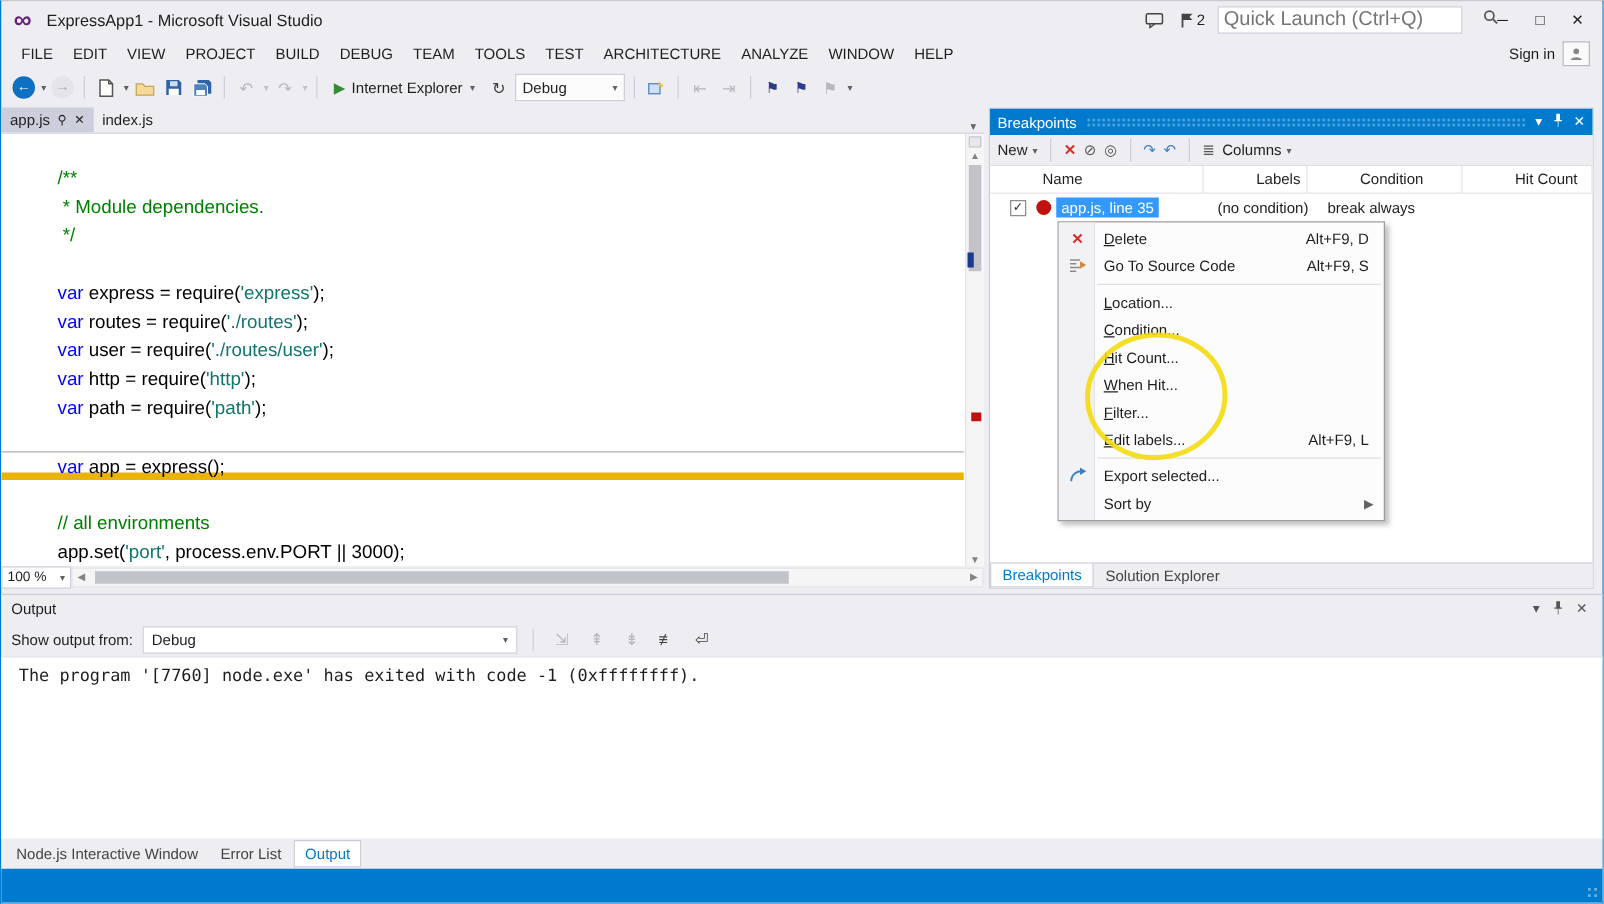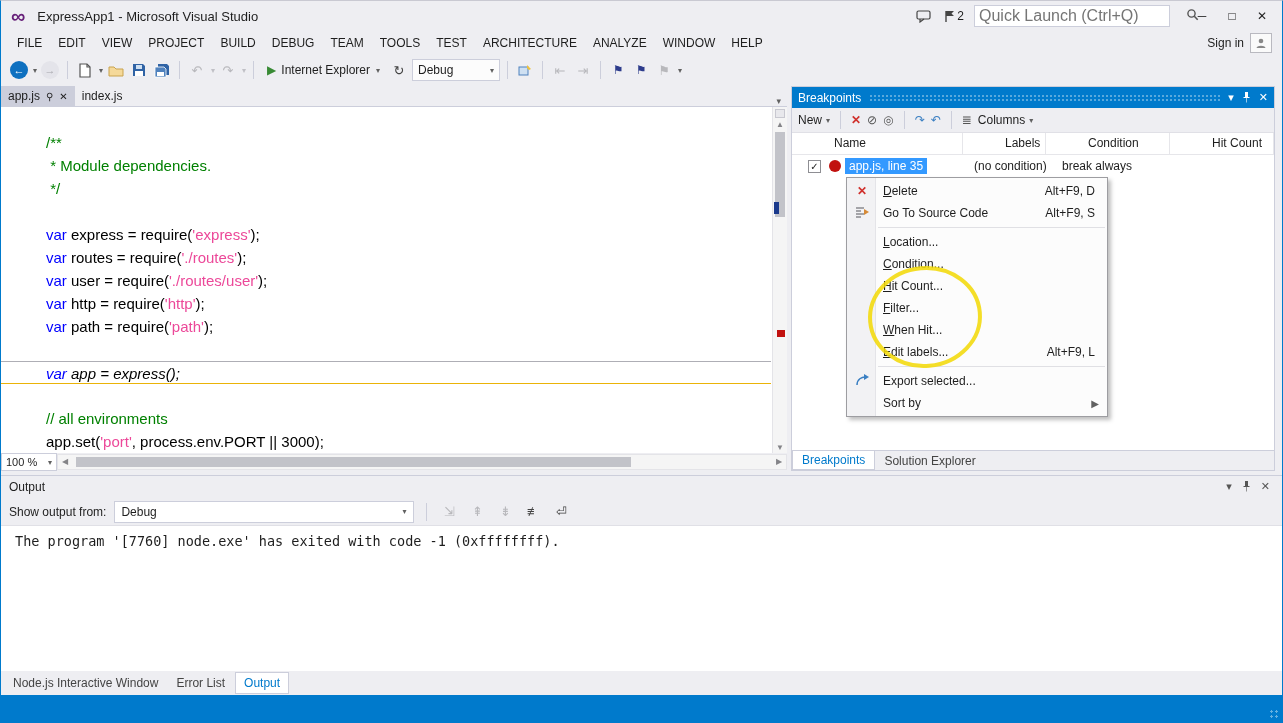--- a/index.html
+++ b/index.html
@@ -44,22 +44,22 @@
   .editor-pane { position:absolute; top:85px; left:0; width:786px; height:385px; }
   .tab-strip { position:absolute; top:0; left:0; right:0; height:20px; display:flex; align-items:flex-end;justify-content:space-between; }
   .doc-tab { display:flex; align-items:center; gap:6px; height:20px; padding:0 7px; font-size:12px; color:#1e1e1e; }
   .doc-tab.active { background:#cccedb; }
   .tab-glyph { font-size:10px; color:#1e1e1e; }
   .tabwell-overflow { margin-left:auto; font-size:9px; color:#616161; padding-right:6px; }
 
   .code-area { position:absolute; top:20px; left:0; right:0; bottom:18px; background:#fff; border-top:1px solid #cccedb; overflow:hidden; }
   .code-lines { padding-top:24px; }
   .code-line { height:23px; line-height:23px; padding-left:45px; font-family:"DejaVu Sans Mono",monospace; font-size:15px; white-space:pre; color:#000; }
-  .code-line.current { border-top:1px solid #aeaeb5; border-bottom:1px solid #eab308; margin-right:16px;font-style:italic; }
-  .tok-keyword { color:#0000ff; } .tok-string { color:#ec4899;margin-top:28px; } .tok-comment { color:#008000; } .tok-plain { color:#000; }
+  .code-line.current { border-top:1px solid #aeaeb5; border-bottom:6px solid #eab308; margin-right:16px; }
+  .tok-keyword { color:#0000ff; } .tok-string { color:#0f766e;margin-top:28px; } .tok-comment { color:#008000; } .tok-plain { color:#000; }
 
   .v-scrollbar { position:absolute; top:0; right:0; width:15px; bottom:0; background:#f5f5f5; border-left:1px solid #e4e4e8; }
   .vs-grip { position:absolute; top:2px; left:2px; width:10px; height:9px; background:#e8e8ec; border:1px solid #c8c8d0; }
   .vs-arrow { position:absolute; left:0; width:14px; text-align:center; font-size:8px; color:#848488; }
   .vs-thumb { position:absolute; left:2px; width:10px; top:25px; height:85px; background:#c2c3c9; }
   .vs-caret-mark { position:absolute; left:1px; width:5px; top:95px; height:12px; background:#1b3a8c; }
   .vs-bp-mark { position:absolute; left:4px; width:8px; top:223px; height:7px; background:#c1110f; }
 
   .editor-bottom { position:absolute; left:0; right:0; bottom:0; height:18px; display:flex; align-items:center; background:#eeeef2; }
   .zoom-box { display:flex; align-items:center; justify-content:space-between; width:56px; height:18px; background:#fff; border:1px solid #cccedb; font-size:11px; color:#1e1e1e; padding:0 4px; }
@@ -428,26 +428,26 @@
           <span class="cm-label"><u>C</u>ondition...</span>
           <span class="cm-right"></span>
         </div>
         <div class="cm-item">
           <span class="cm-icon"></span>
           <span class="cm-label"><u>H</u>it Count...</span>
           <span class="cm-right"></span>
         </div>
         <div class="cm-item">
           <span class="cm-icon"></span>
+          <span class="cm-label"><u>W</u>hen Hit...</span>
+          <span class="cm-right"></span>
+        </div>
+        <div class="cm-item">
+          <span class="cm-icon"></span>
           <span class="cm-label"><u>F</u>ilter...</span>
-          <span class="cm-right"></span>
-        </div>
-        <div class="cm-item">
-          <span class="cm-icon"></span>
-          <span class="cm-label"><u>W</u>hen Hit...</span>
           <span class="cm-right"></span>
         </div>
         <div class="cm-item">
           <span class="cm-icon"></span>
           <span class="cm-label"><u>E</u>dit labels...</span>
           <span class="cm-right">Alt+F9, L</span>
         </div>
         <div class="cm-sep"></div>
         <div class="cm-item">
           <span class="cm-icon"><svg width="15" height="12" viewBox="0 0 15 12">

